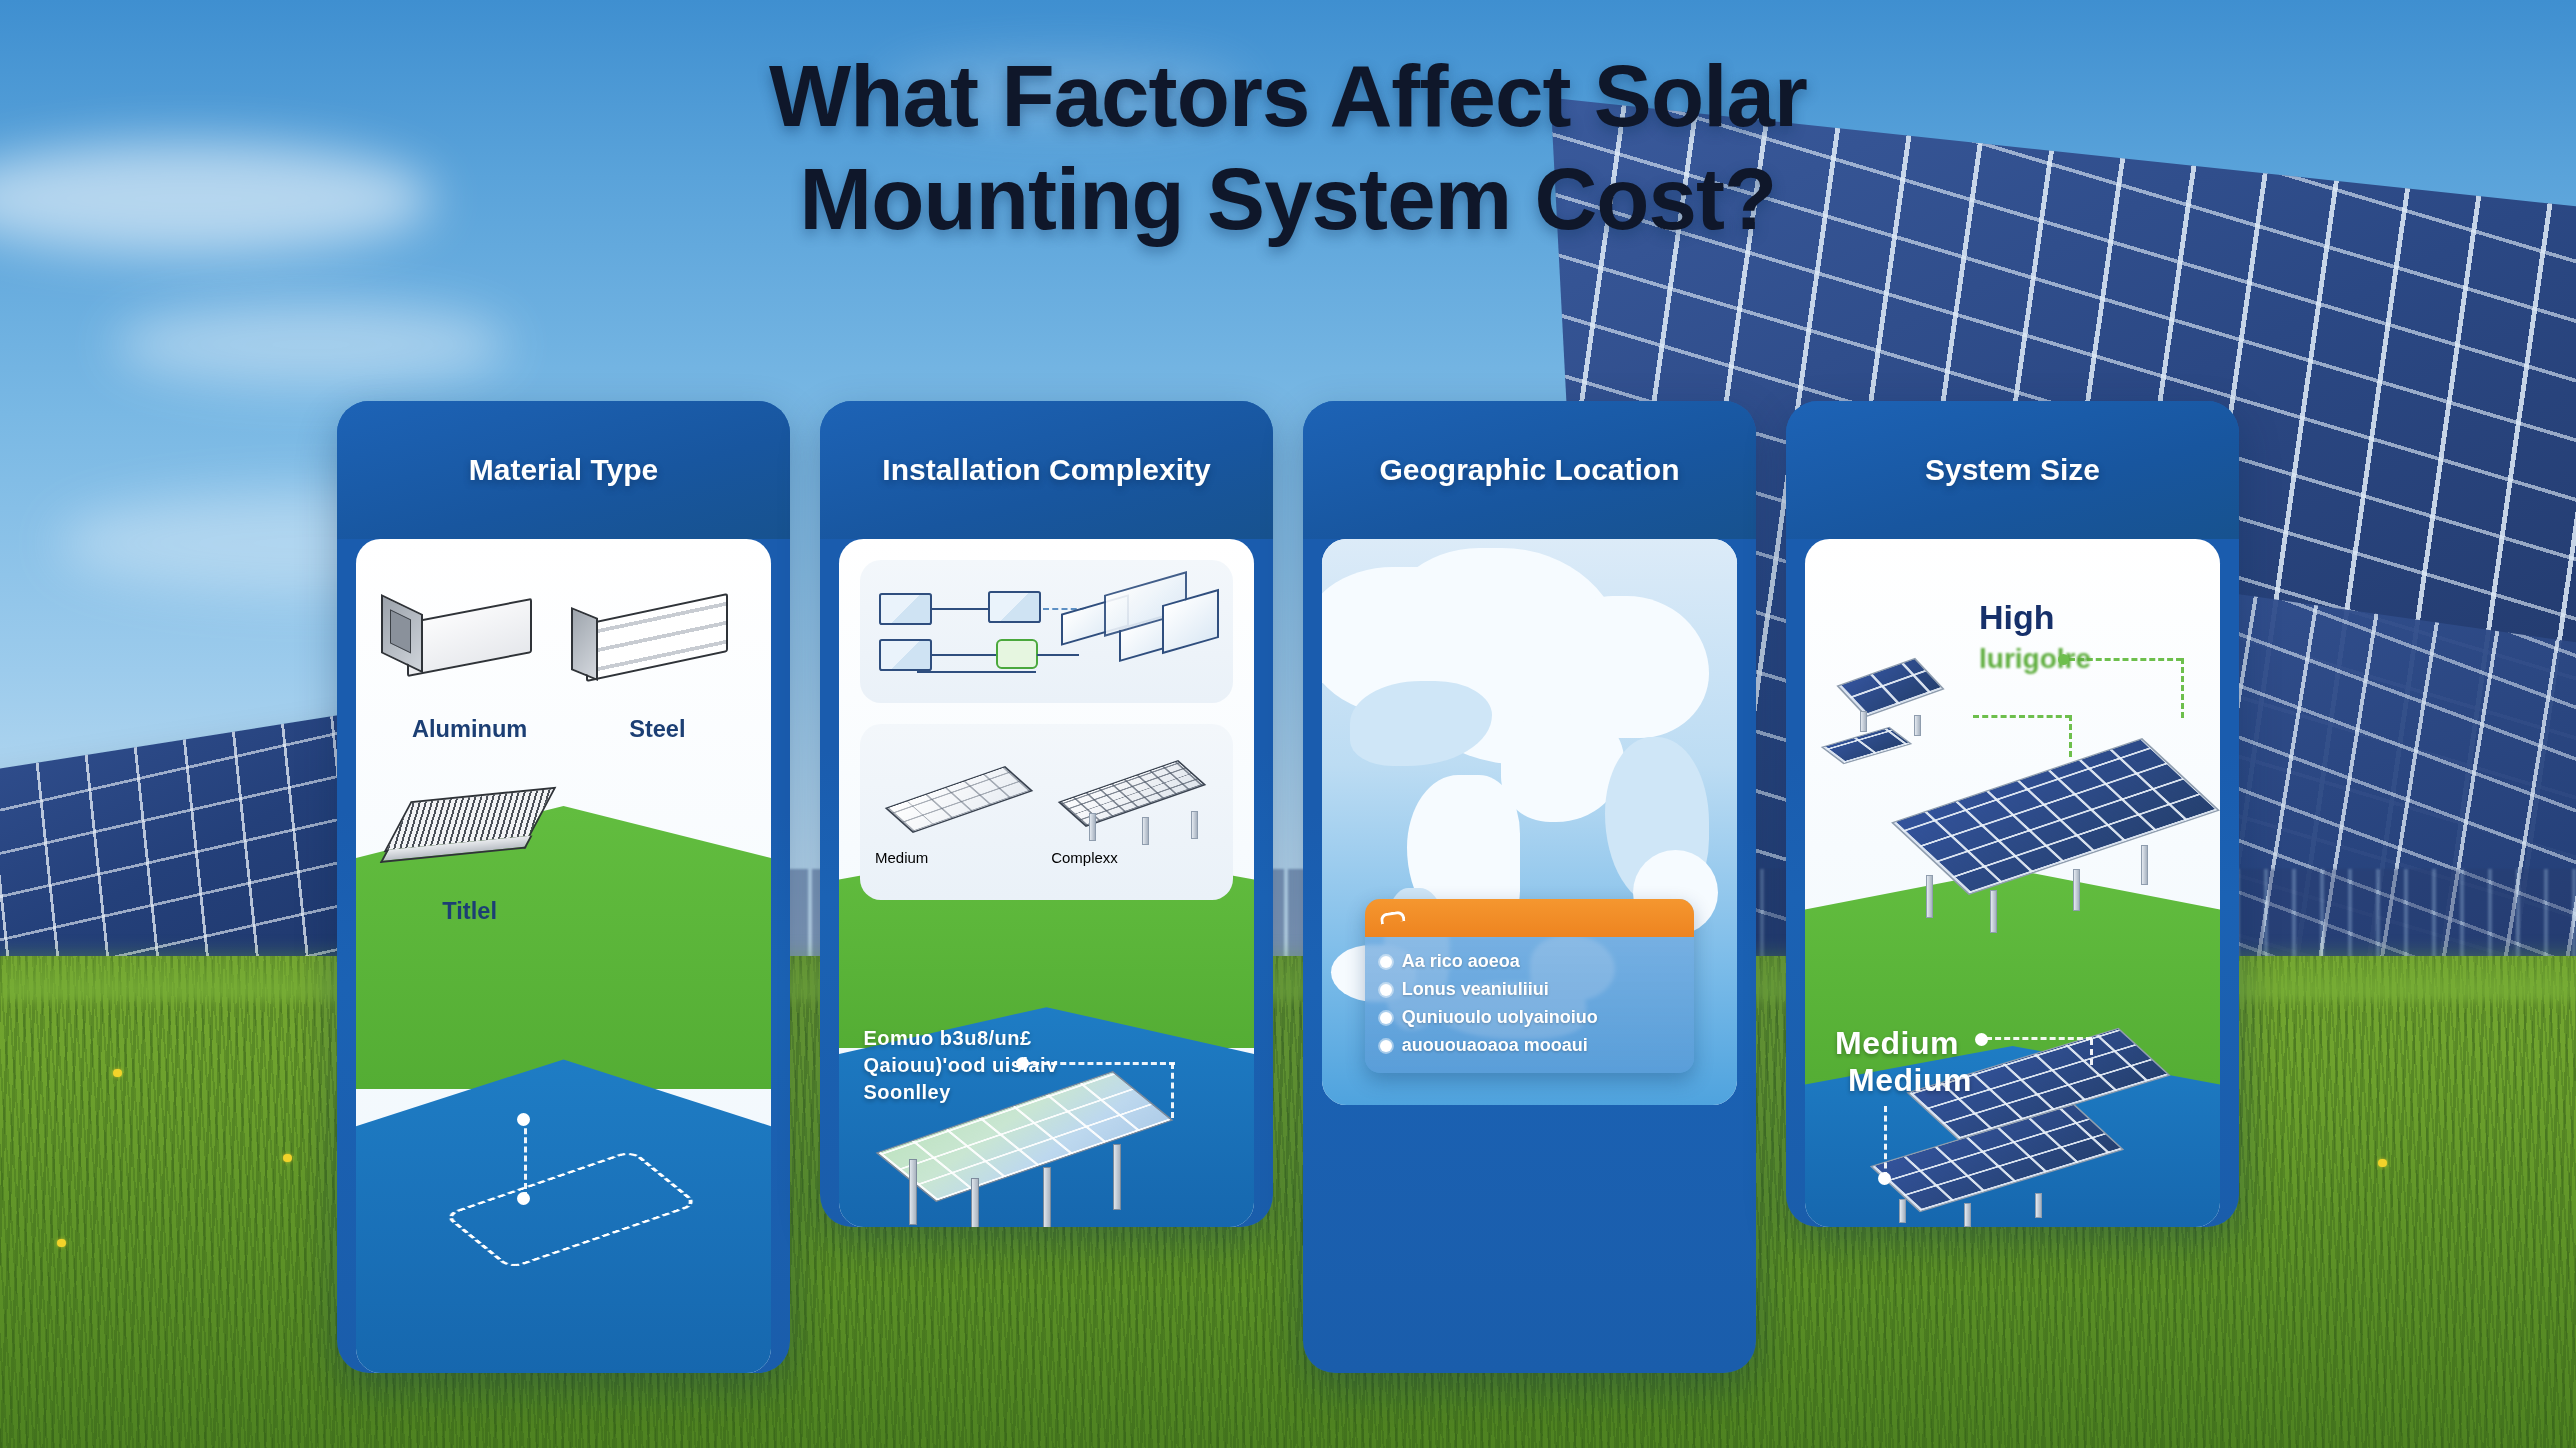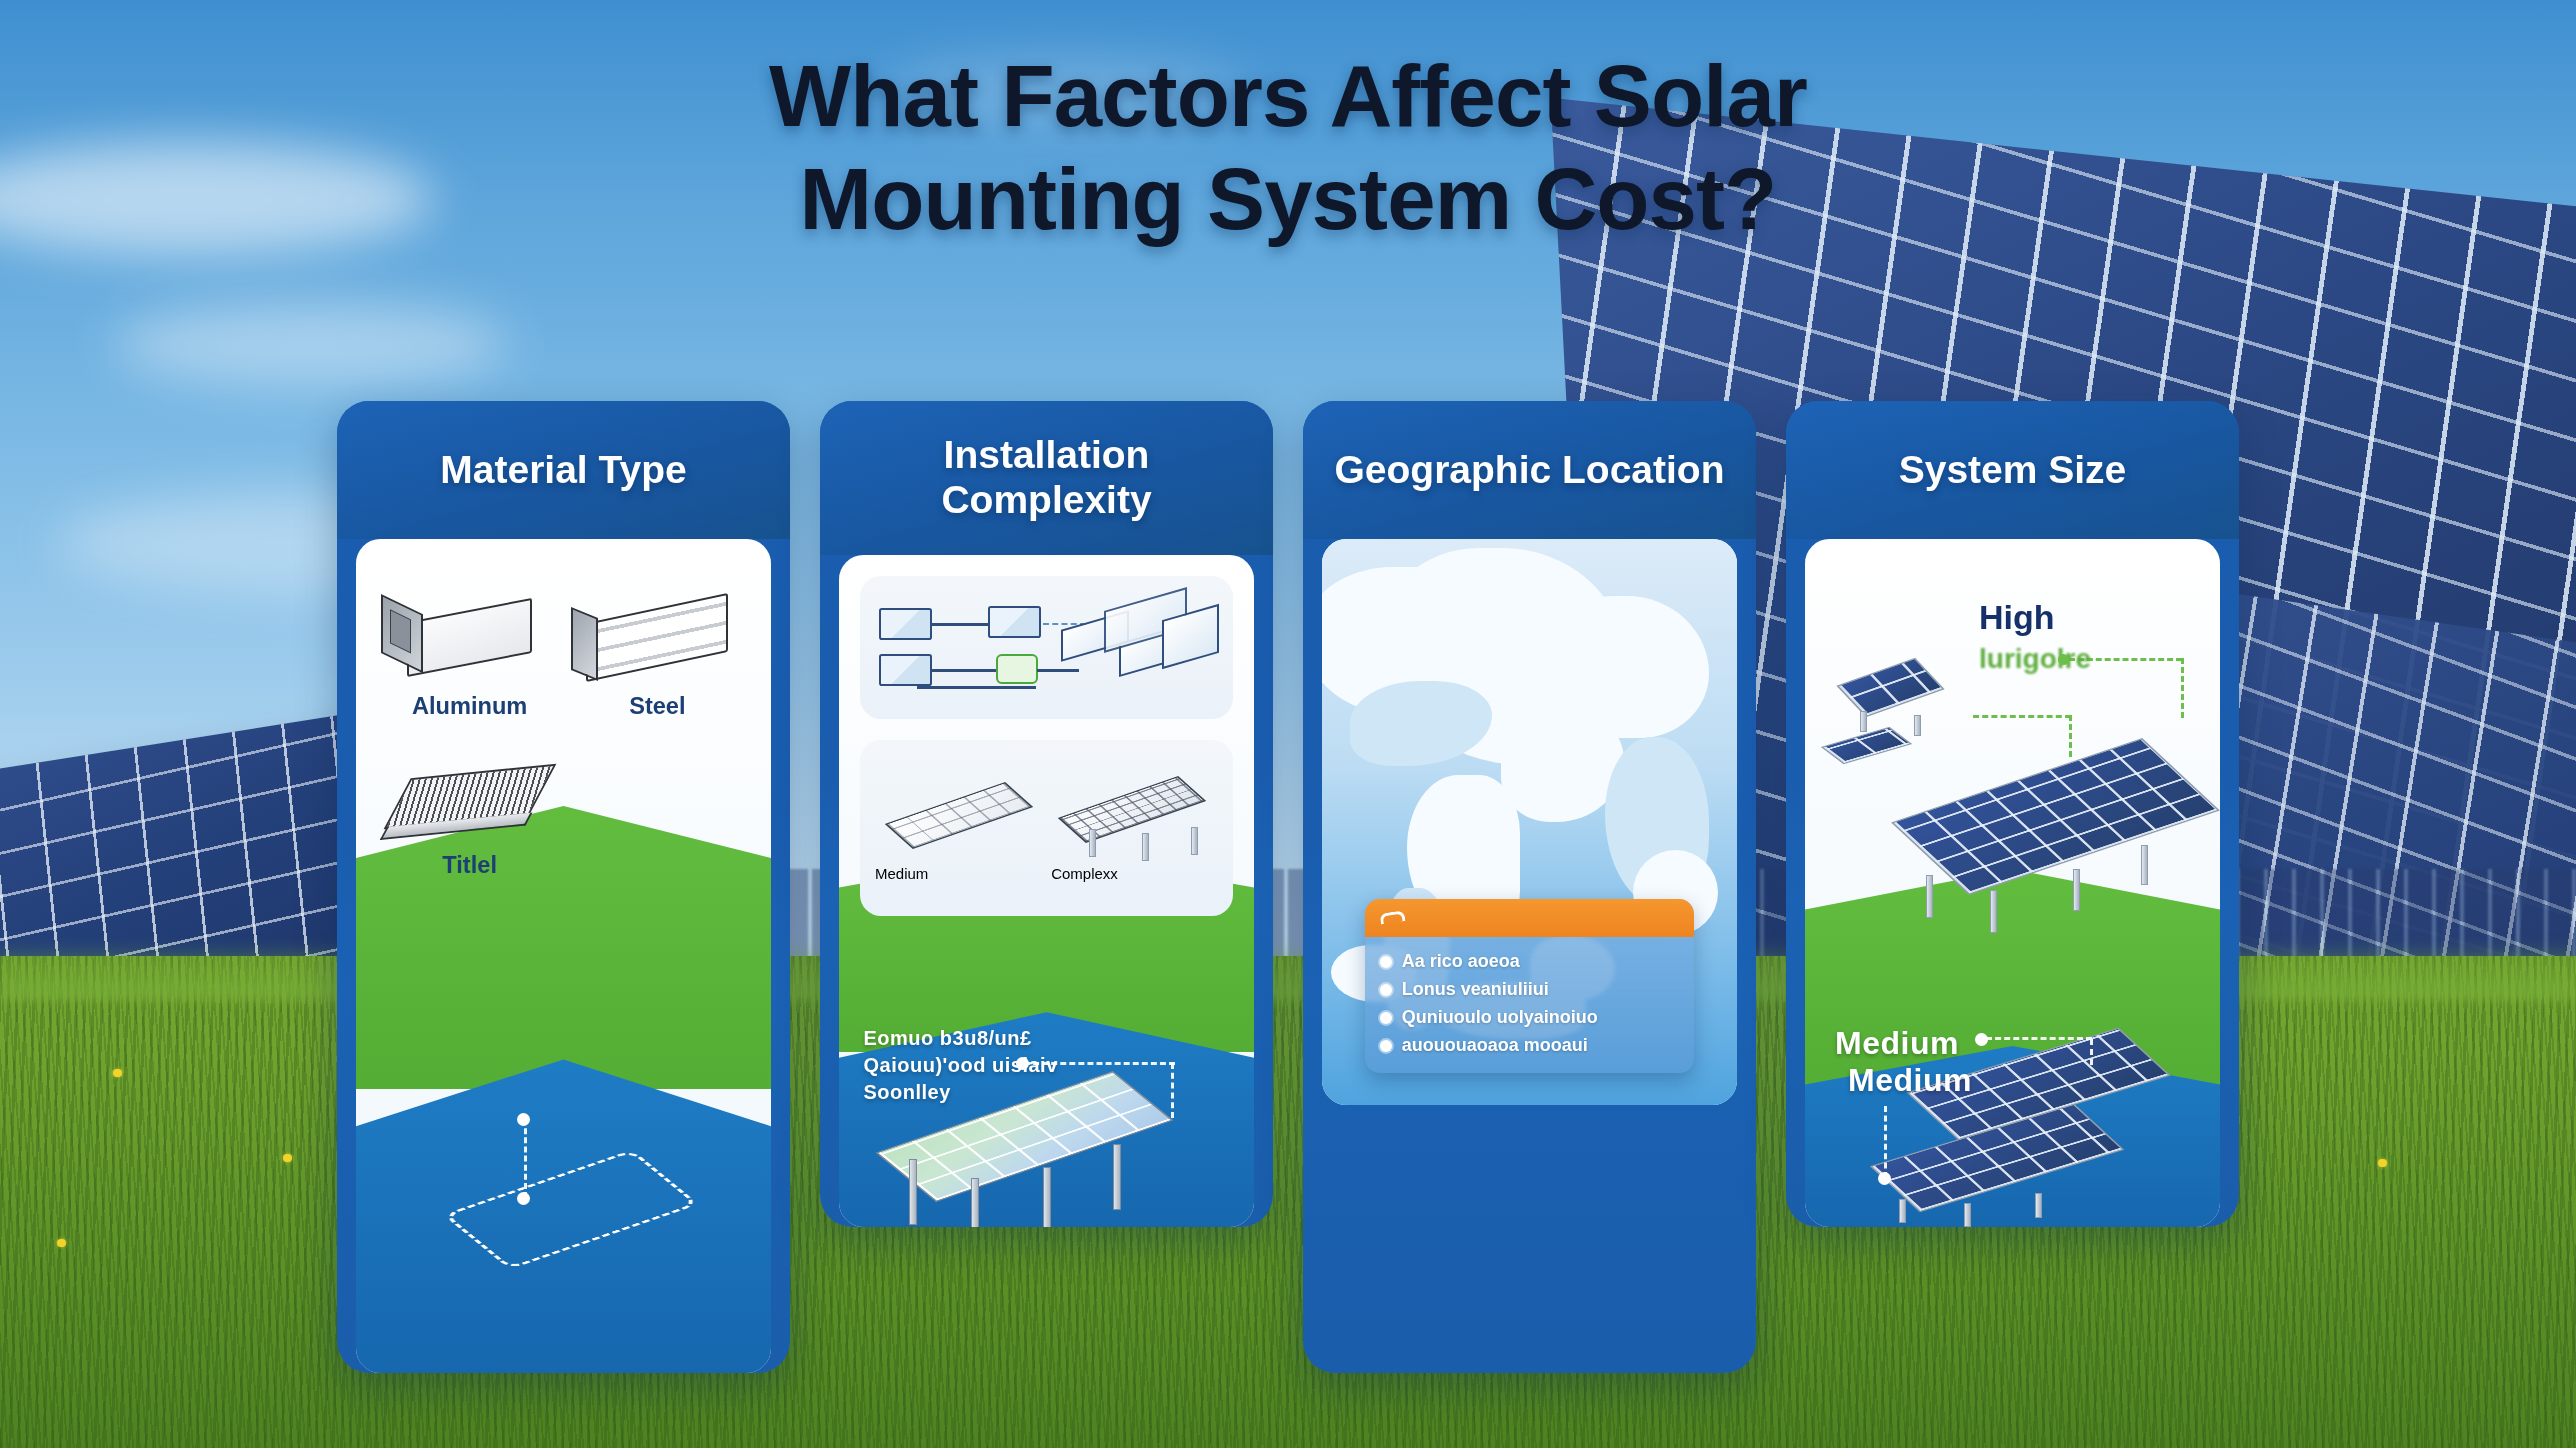--- a/index.html
+++ b/index.html
@@ -130,21 +130,21 @@
   .card-head {
     flex: 0 0 auto;
     padding: 32px 24.5px 32px;
     min-height: 138px;
     display: flex; align-items: center; justify-content: center;
     text-align: center;
     background: linear-gradient(165deg, #1d63b6 0%, #18569f 60%, #17528f 100%);
   }
   .card-head h2 {
     color: #ffffff;
-    font-size: 39px;
+    font-size: 30px;
     font-weight: bold;
     line-height: 1.15;
     text-shadow: 0 2.8px 7.5px rgba(8,40,80,.45);
   }
 
   .card-body {
     flex: 1 1 auto;
     margin: 0 19px;
     border-radius: 24.5px 24.5px 24.5px 24.5px;
     background: linear-gradient(180deg, #ffffff 0%, #f7fbfe 45%, #eef6fc 100%);
@@ -168,21 +168,21 @@
 
   .grid2 {
     position: relative; z-index: 3;
     display: grid; grid-template-columns: 1fr 1fr;
     row-gap: 21px; column-gap: 9.4px;
     padding: 43px 24.5px 9.4px;
   }
   .cell { text-align: center; }
   .cell .glyph { height: 111px; display:flex; align-items:center; justify-content:center; }
   .cell .lbl {
-    margin-top: 0;
+    margin-top: 23px;
     color: #1c3f74; font-size: 23.6px; font-weight: bold;
     line-height: 1.15;
     filter: blur(0.2px);
   }
 
   
   .tube, .tube2, .beam, .sheet {
     position: relative; display: inline-block;
   }
   .tube {

